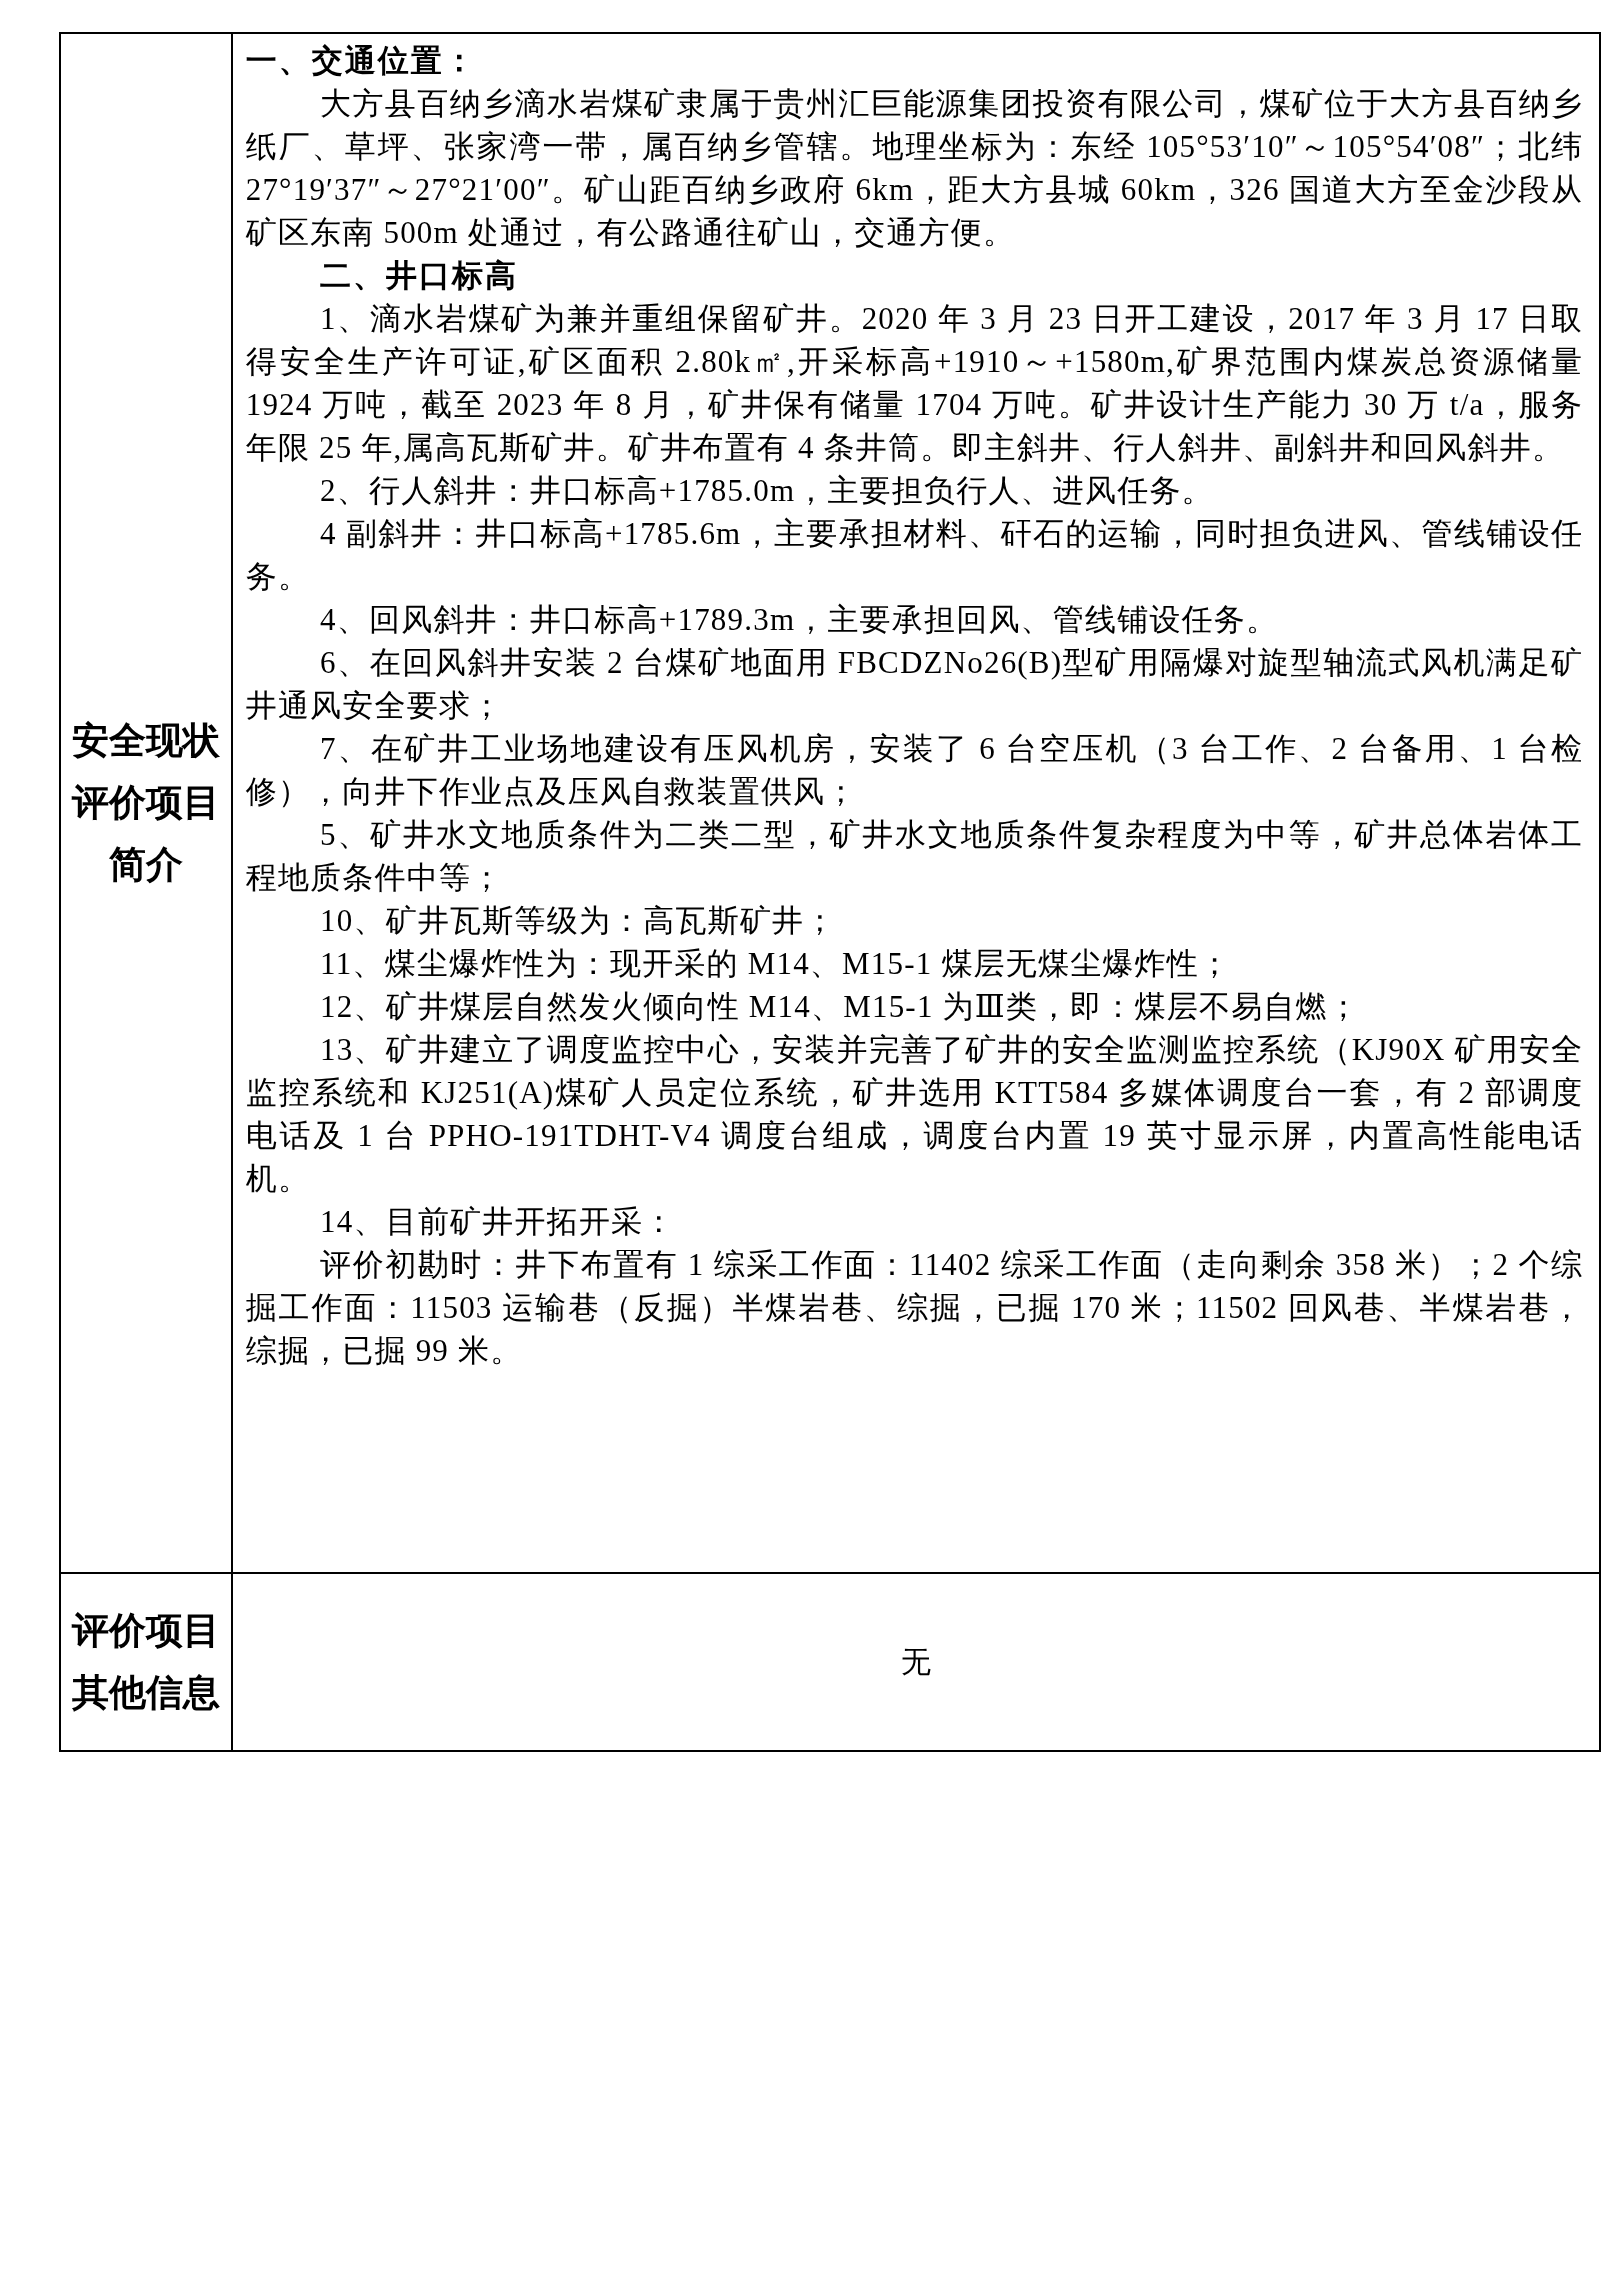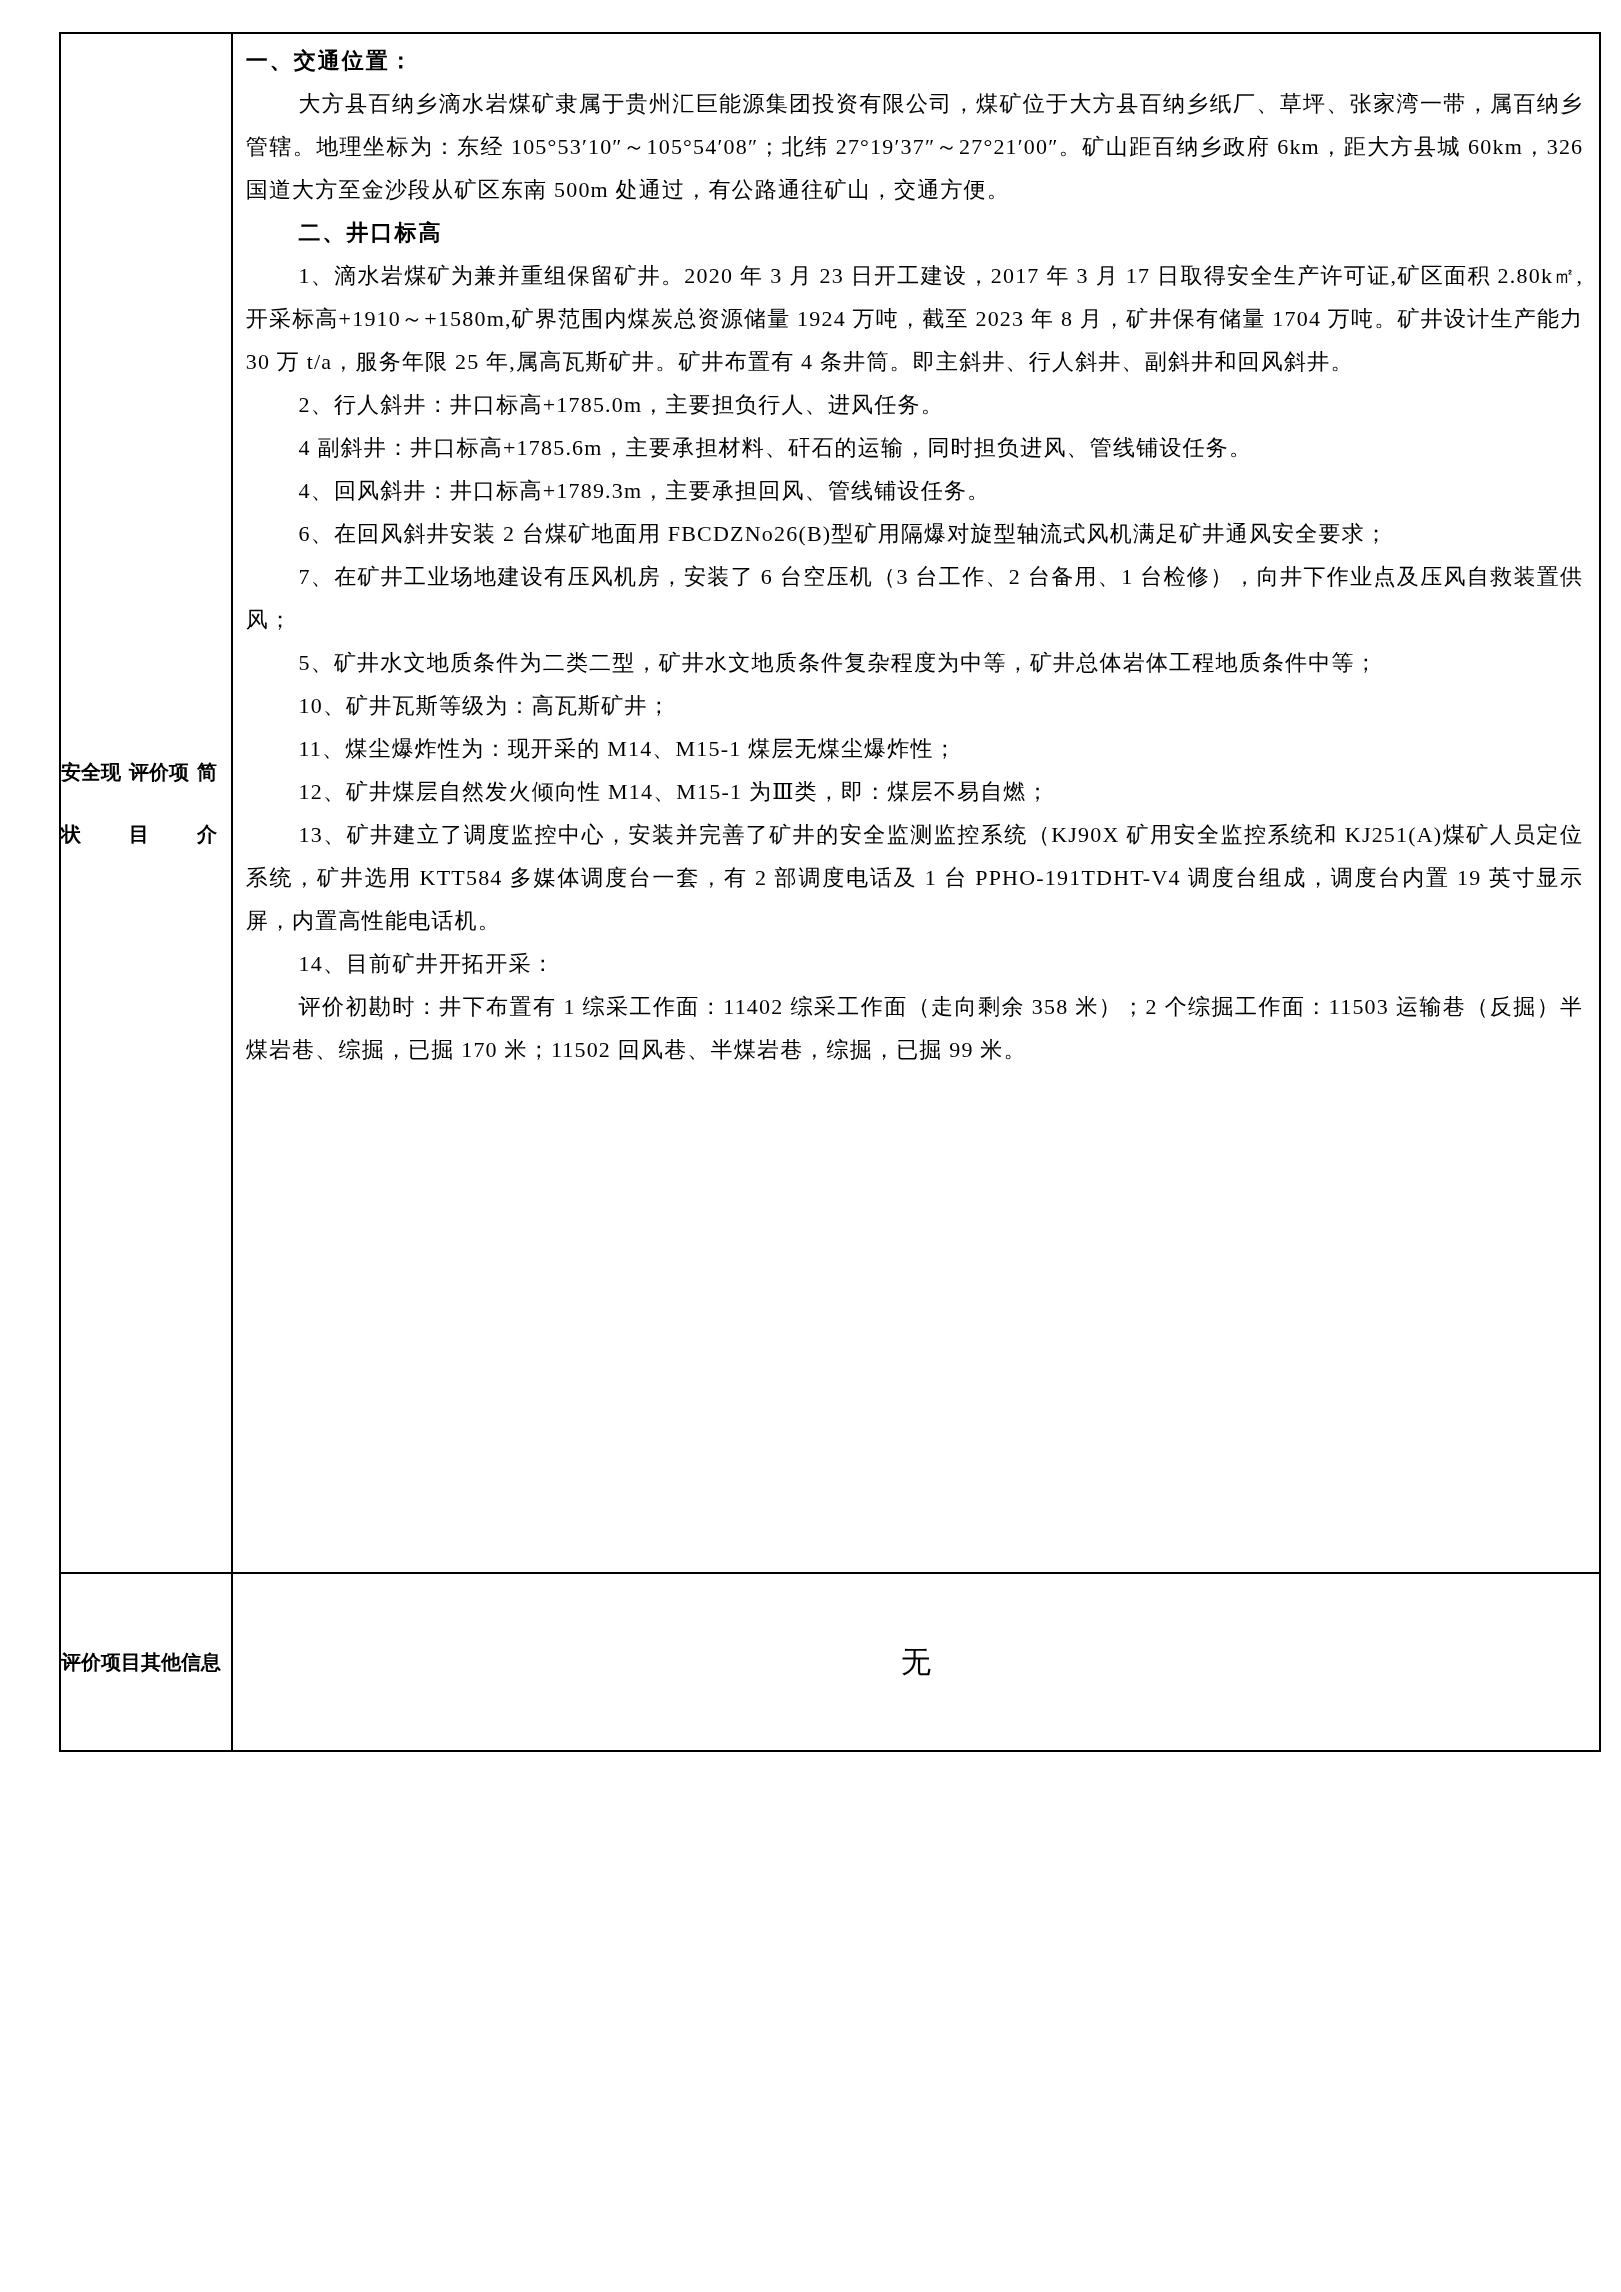--- a/index.html
+++ b/index.html
@@ -21,31 +21,33 @@
     background: #fff;
   }
   .t-row { display: flex; width: 100%; }
   .t-row.first { height: 1540px; border-bottom: 2.9px solid #000; }
   .t-row.second { height: 176px; }
   .hdr-cell {
     width: 172px;
     flex: 0 0 172px;
     border-right: 2px solid #000;
     display: flex;
+    flex-direction: column;
+    justify-content: center;
     align-items: center;
     font-weight: bold;
-    font-size: 20px;
+    font-size: 37px;
     line-height: 62px;
     font-family: "Liberation Serif", "DejaVu Serif", serif;
   }
   .content-cell {
     flex: 1 1 auto;
     overflow: hidden;
     padding: 4.9px 15.7px 0 12.7px;
-    font-size: 22px;
+    font-size: 31px;
     line-height: 43px;
     letter-spacing: 1.2px;
     text-align: justify;
     text-justify: inter-ideograph;
   }
   .content-cell p { margin: 0; }
   .content-cell p.indent { text-indent: 2.4em; }
   .content-cell p.heading {
     font-weight: bold;
     font-family: "Liberation Sans", "DejaVu Sans", sans-serif;

